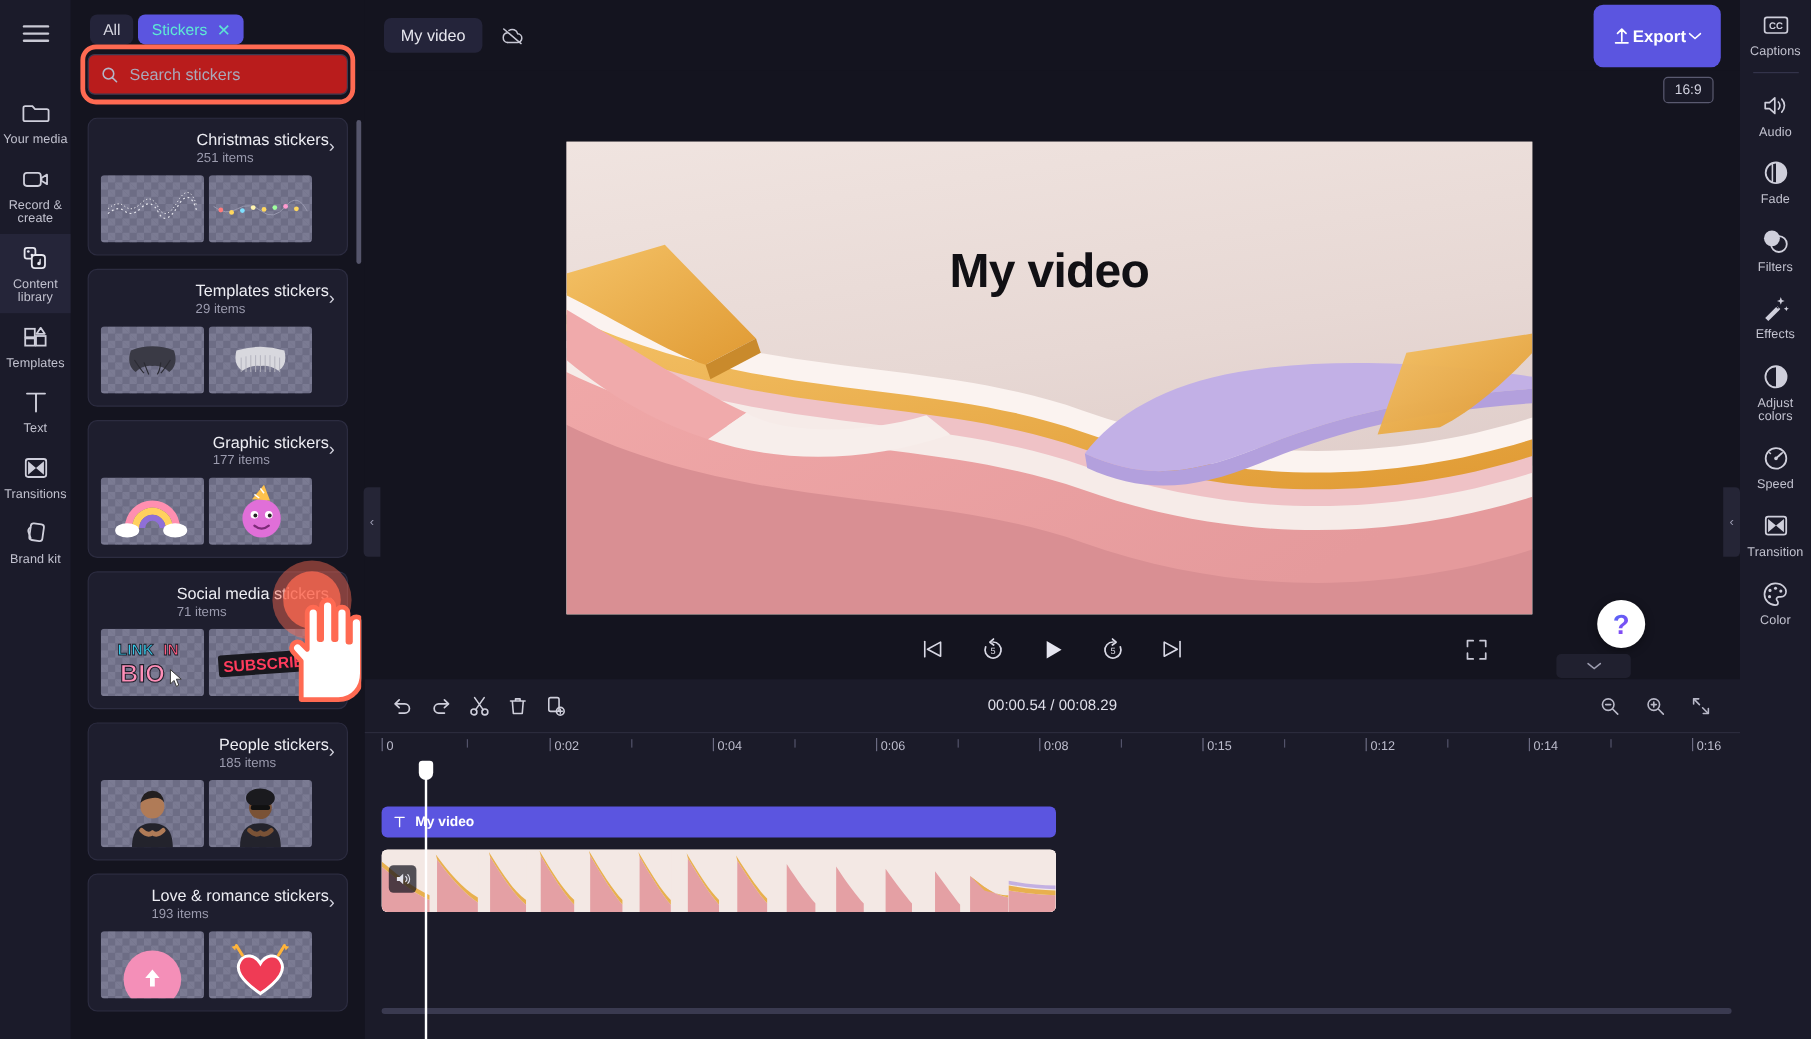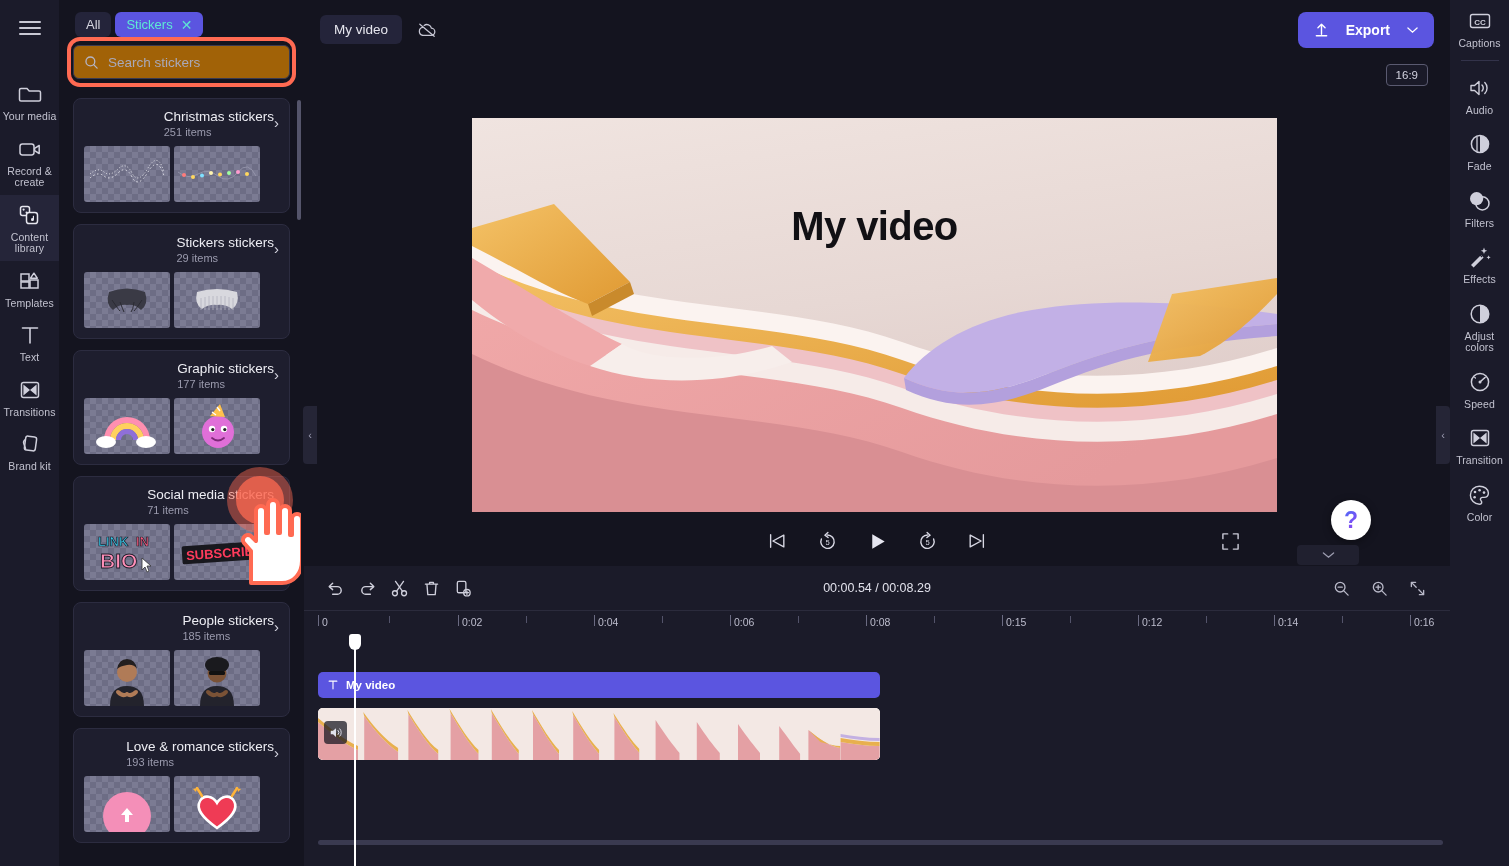--- a/index.html
+++ b/index.html
@@ -49,21 +49,21 @@
   .tab.plain { background: #24243a; color: #d6d6e0; }
   .tab.sel { background: #5b55e0; color: #5eead4; display: flex; align-items: center; gap: 8px; }
   .tab .xmark { font-size: 14px; line-height: 1; opacity: .95; }
 
   .searchwrap { padding: 0 14px; position: relative; }
   .search-ring {
     position: absolute; left: 8px; top: -8px; width: 229px; height: 50px;
     border: 4px solid #ff6a52; border-radius: 13px; pointer-events: none;
   }
   .searchbox {
-    height: 34px; background: #a16207; border: 1px solid #3a3a50; border-radius: 6px;
+    height: 34px; background: #b91c1c; border: 1px solid #3a3a50; border-radius: 6px;
     display: flex; align-items: center; gap: 9px; padding: 0 10px;
   }
   .searchbox input {
     flex: 1; background: transparent; border: none; outline: none;
     color: #e2e2ea; font-size: 13.5px; font-family: "Liberation Sans", sans-serif;
   }
   .searchbox input::placeholder { color: #a9a9ba; }
 
   .catscroll {
     position: absolute; left: 0; top: 98px; width: 245px; height: 768px; overflow: hidden;
@@ -121,22 +121,22 @@
     background: #14141f;
   }
   .proj-title {
     font-size: 13.5px; color: #e6e6ee; background: #24243a;
     padding: 7px 14px; border-radius: 6px; cursor: pointer;
   }
   .cloud-btn { width: 30px; height: 30px; display:flex; align-items:center; justify-content:center; cursor:pointer;}
   .topbar-spacer { flex: 1; }
   .export-btn {
     background: #5b55e0; color: #fff; font-size: 14px; font-weight: bold;
-    border-radius: 8px; padding: 0 16px; height: 36px;
-    display: flex; align-items: center; gap: 17px; cursor: pointer;
+    border-radius: 8px; padding: 0 16px; height: 52px;
+    display: flex; align-items: center; gap: 2px; cursor: pointer;
   }
 
   .stage { position: relative; height: 505px; }
   .ratio-badge {
     position: absolute; right: 22px; top: 5px; border: 1px solid #5a5a70;
     border-radius: 4px; color: #d2d2df; font-size: 11.5px;
     padding: 4px 9px; cursor: pointer; background: #1a1a28;
   }
   .video {
     position: absolute; left: 168px; top: 59px; width: 805px; height: 394px;
@@ -359,21 +359,21 @@
               <circle cx="64" cy="26" r="2" fill="#ff9bd0"></circle>
                 <circle cx="73" cy="28" r="2" fill="#ffd75e"></circle>
             </svg>
           </div>
         </div>
       </div>
 
       <div class="cat-card">
         <div class="cat-head">
           <div>
-            <div class="cat-title">Stickers stickers</div>
+            <div class="cat-title">Templates stickers</div>
             <div class="cat-count">29 items</div>
           </div>
           <div class="chev">›</div>
         </div>
         <div class="thumbs">
           <div class="thumb">
             <svg viewBox="0 0 86 56" class="art">
                 <path d="M25 20q18-7 36 0 4 12-4 18-6-6-14-5-8-1-14 5-8-6-4-18z" fill="#3a3a45"></path>
                 <path d="M28 28q6 9 8 11M36 30q3 8 4 10M50 30q-1 8-3 10M58 28q-6 9-8 11" stroke="#2b2b33" stroke-width="1" fill="none"></path>
               </svg>

